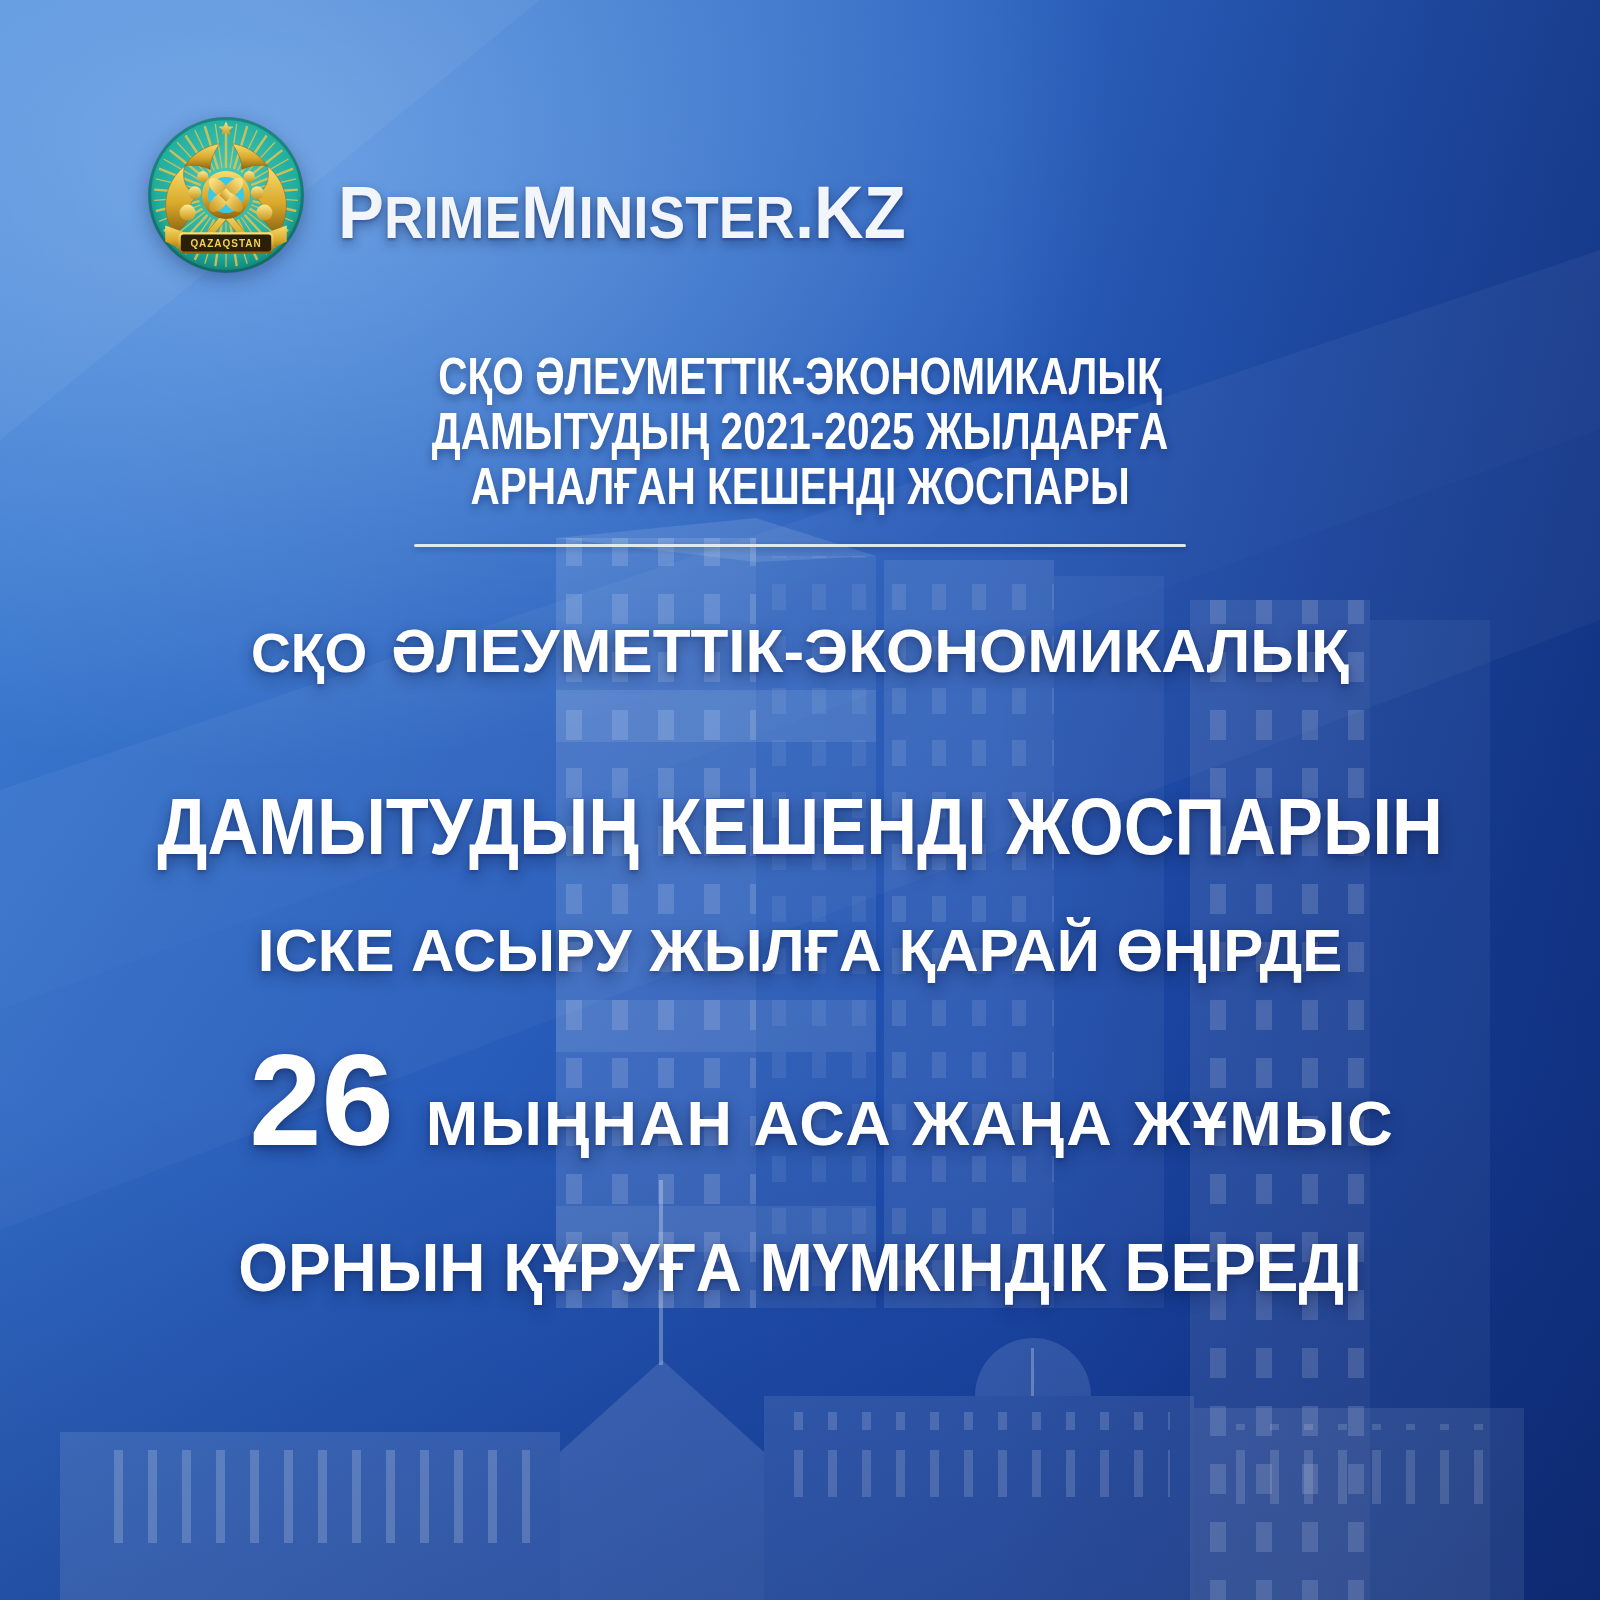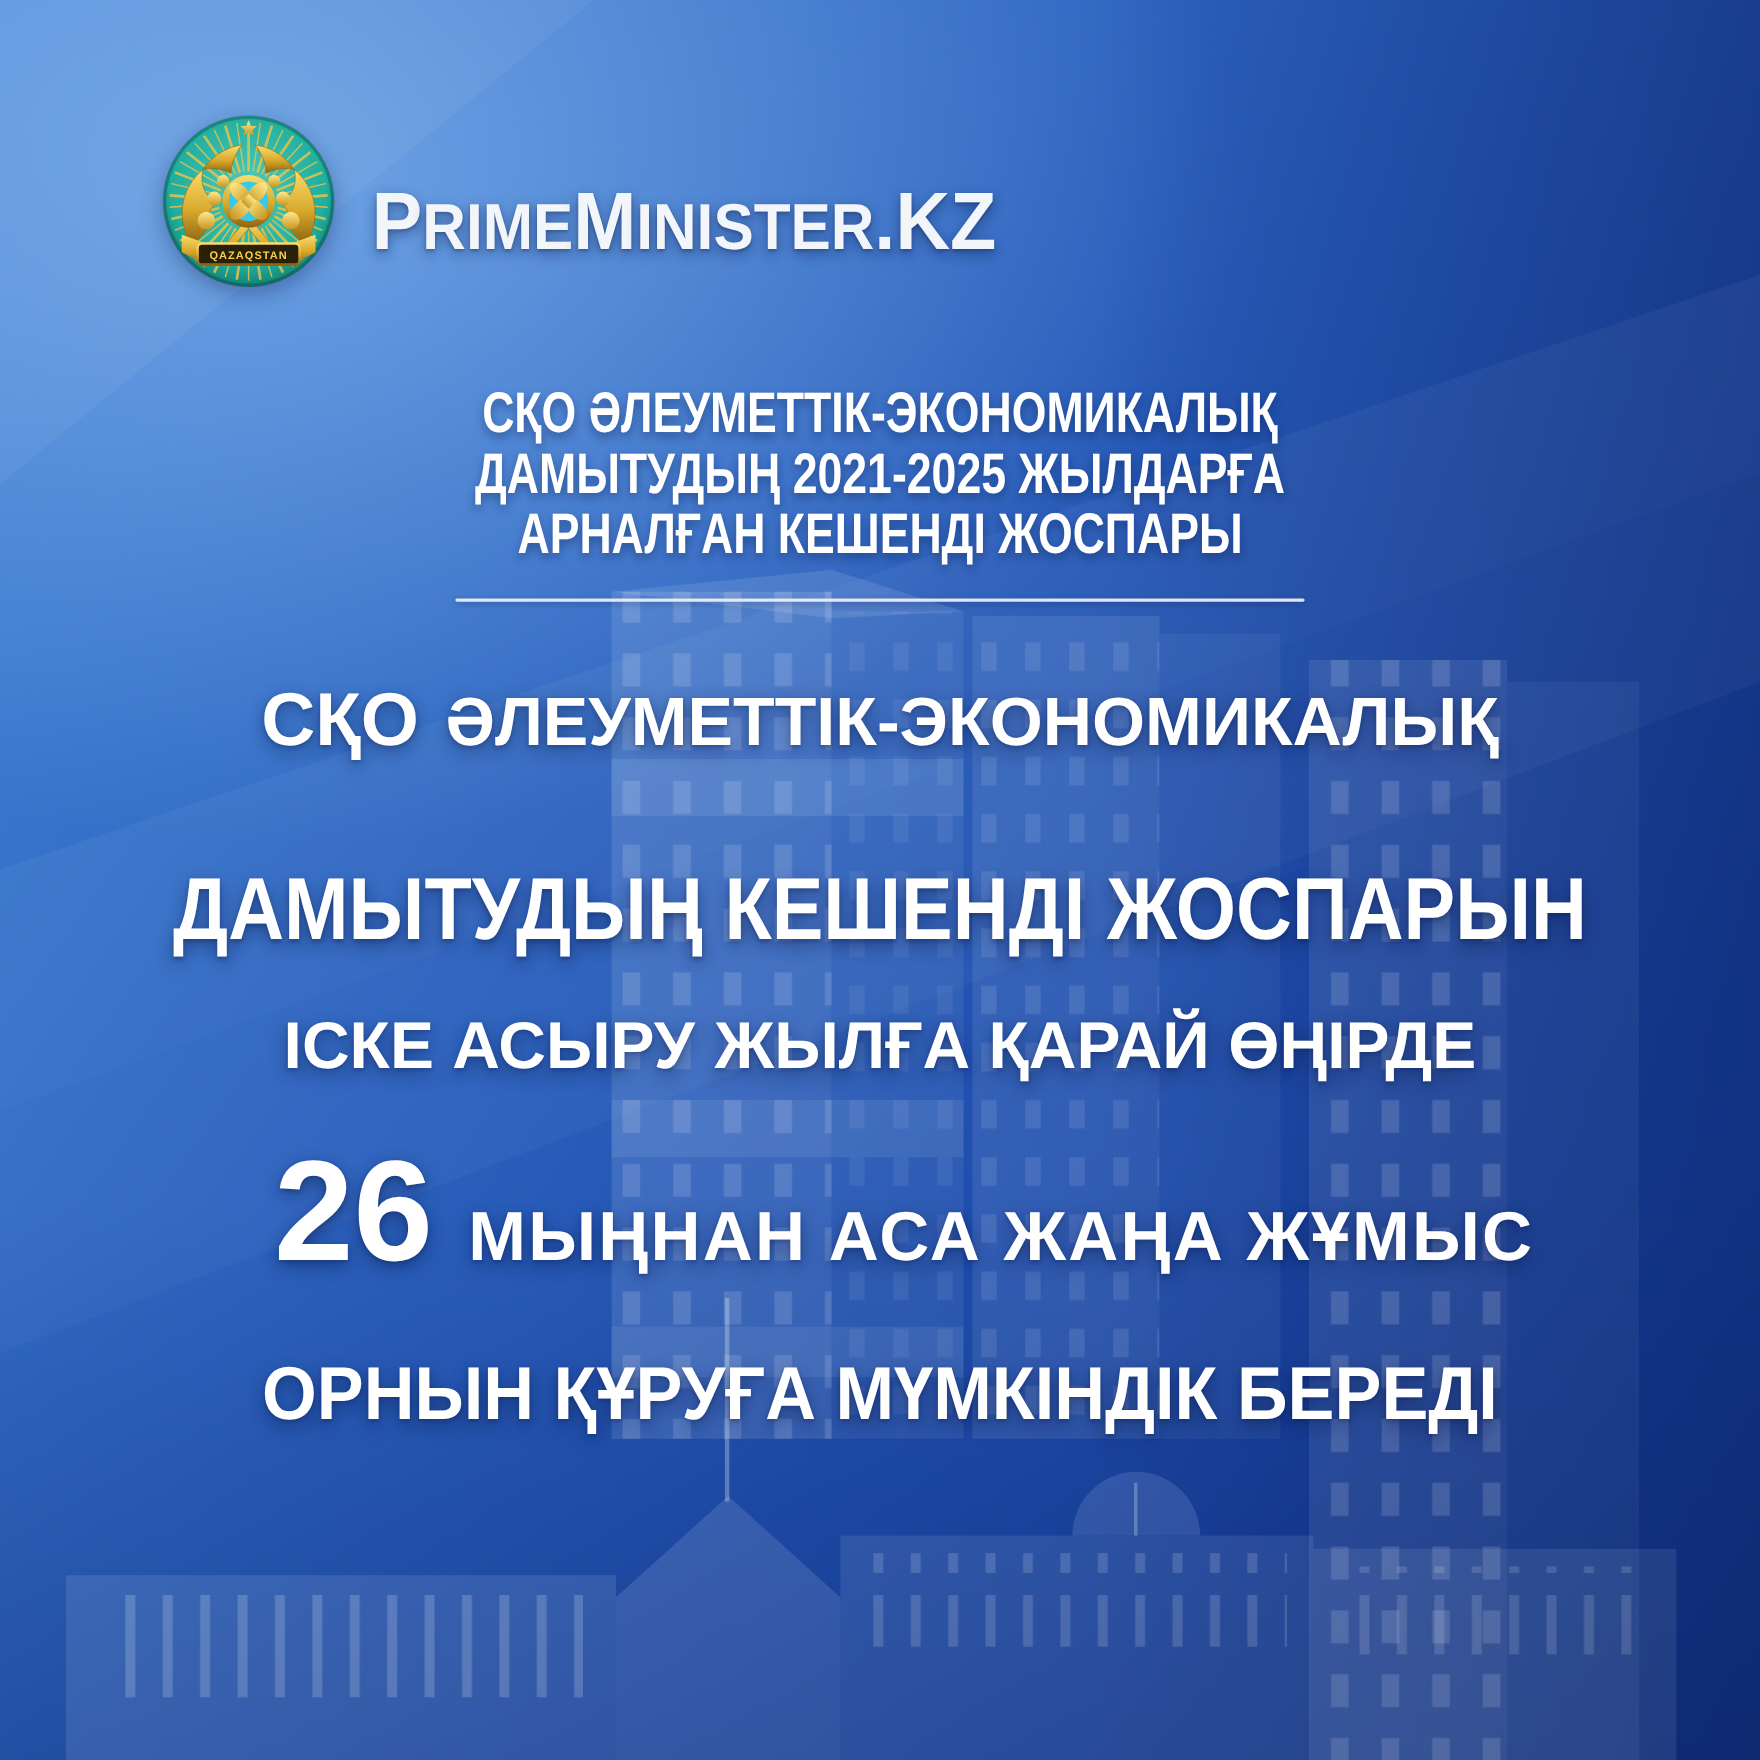--- a/index.html
+++ b/index.html
@@ -17,21 +17,21 @@
   .bg::before{ 
     content:"";position:absolute;inset:0;
     background:linear-gradient(to left, rgba(8,22,74,.32), rgba(8,22,74,0) 38%);
   }
   .bg::after{ 
     content:"";position:absolute;inset:0;
     background:linear-gradient(to top, rgba(8,22,74,.22), rgba(8,22,74,0) 32%);
   }
   .building{position:absolute;inset:0;}
   
-  .brand{position:absolute;left:0;top:0;width:1000px;height:300px;text-align:center;}
+  .brand{position:absolute;left:0;top:12px;width:1000px;height:300px;text-align:center;}
   .emblem{position:absolute;left:146px;top:103px;width:160px;height:160px;
           filter:drop-shadow(0 6px 10px rgba(8,24,72,.35));}
   .wordmark{
     position:absolute;left:338px;top:158px;white-space:nowrap;
     color:#f2f5f9;font-weight:bold;letter-spacing:0px;
     transform:scaleX(.93);transform-origin:left center;
     text-shadow:0 5px 12px rgba(10,28,75,.45),0 2px 3px rgba(10,28,75,.3);
   }
   .wordmark .wm-big{font-size:74px;}
   .wordmark .wm-small{font-size:59px;}
@@ -48,21 +48,21 @@
     background:#e9eef5;border-radius:2px;opacity:.95;
     box-shadow:0 2px 6px rgba(8,24,72,.35);
   }
   
   .hline{
     position:absolute;left:0;right:0;display:flex;justify-content:center;
     align-items:baseline;white-space:nowrap;color:#ffffff;font-weight:bold;
     text-shadow:0 6px 16px rgba(8,24,72,.45),0 2px 4px rgba(8,24,72,.3);
   }
   .hl1{top:615px;column-gap:24px;font-size:62px;}
-  .hl1 .big{font-size:68px;}
+  .hl1 .big{font-size:55px;}
   .hl2{top:781px;font-size:80px;transform:scaleX(.88);transform-origin:center;}
   .hl3{top:916px;column-gap:18px;font-size:60px;text-align:center;}
   .hl3 .big{font-size:76px;}
   .hl4{top:1025px;column-gap:32px;font-size:63px;}
   .hl4 .txt{letter-spacing:2px;margin-top:32px;}
   .hl4 .big{font-size:130px;margin-left:44px;}
   .hl5{top:1228px;font-size:68px;transform:scaleX(.94);transform-origin:center;}
 </style>
 </head>
 <body>

